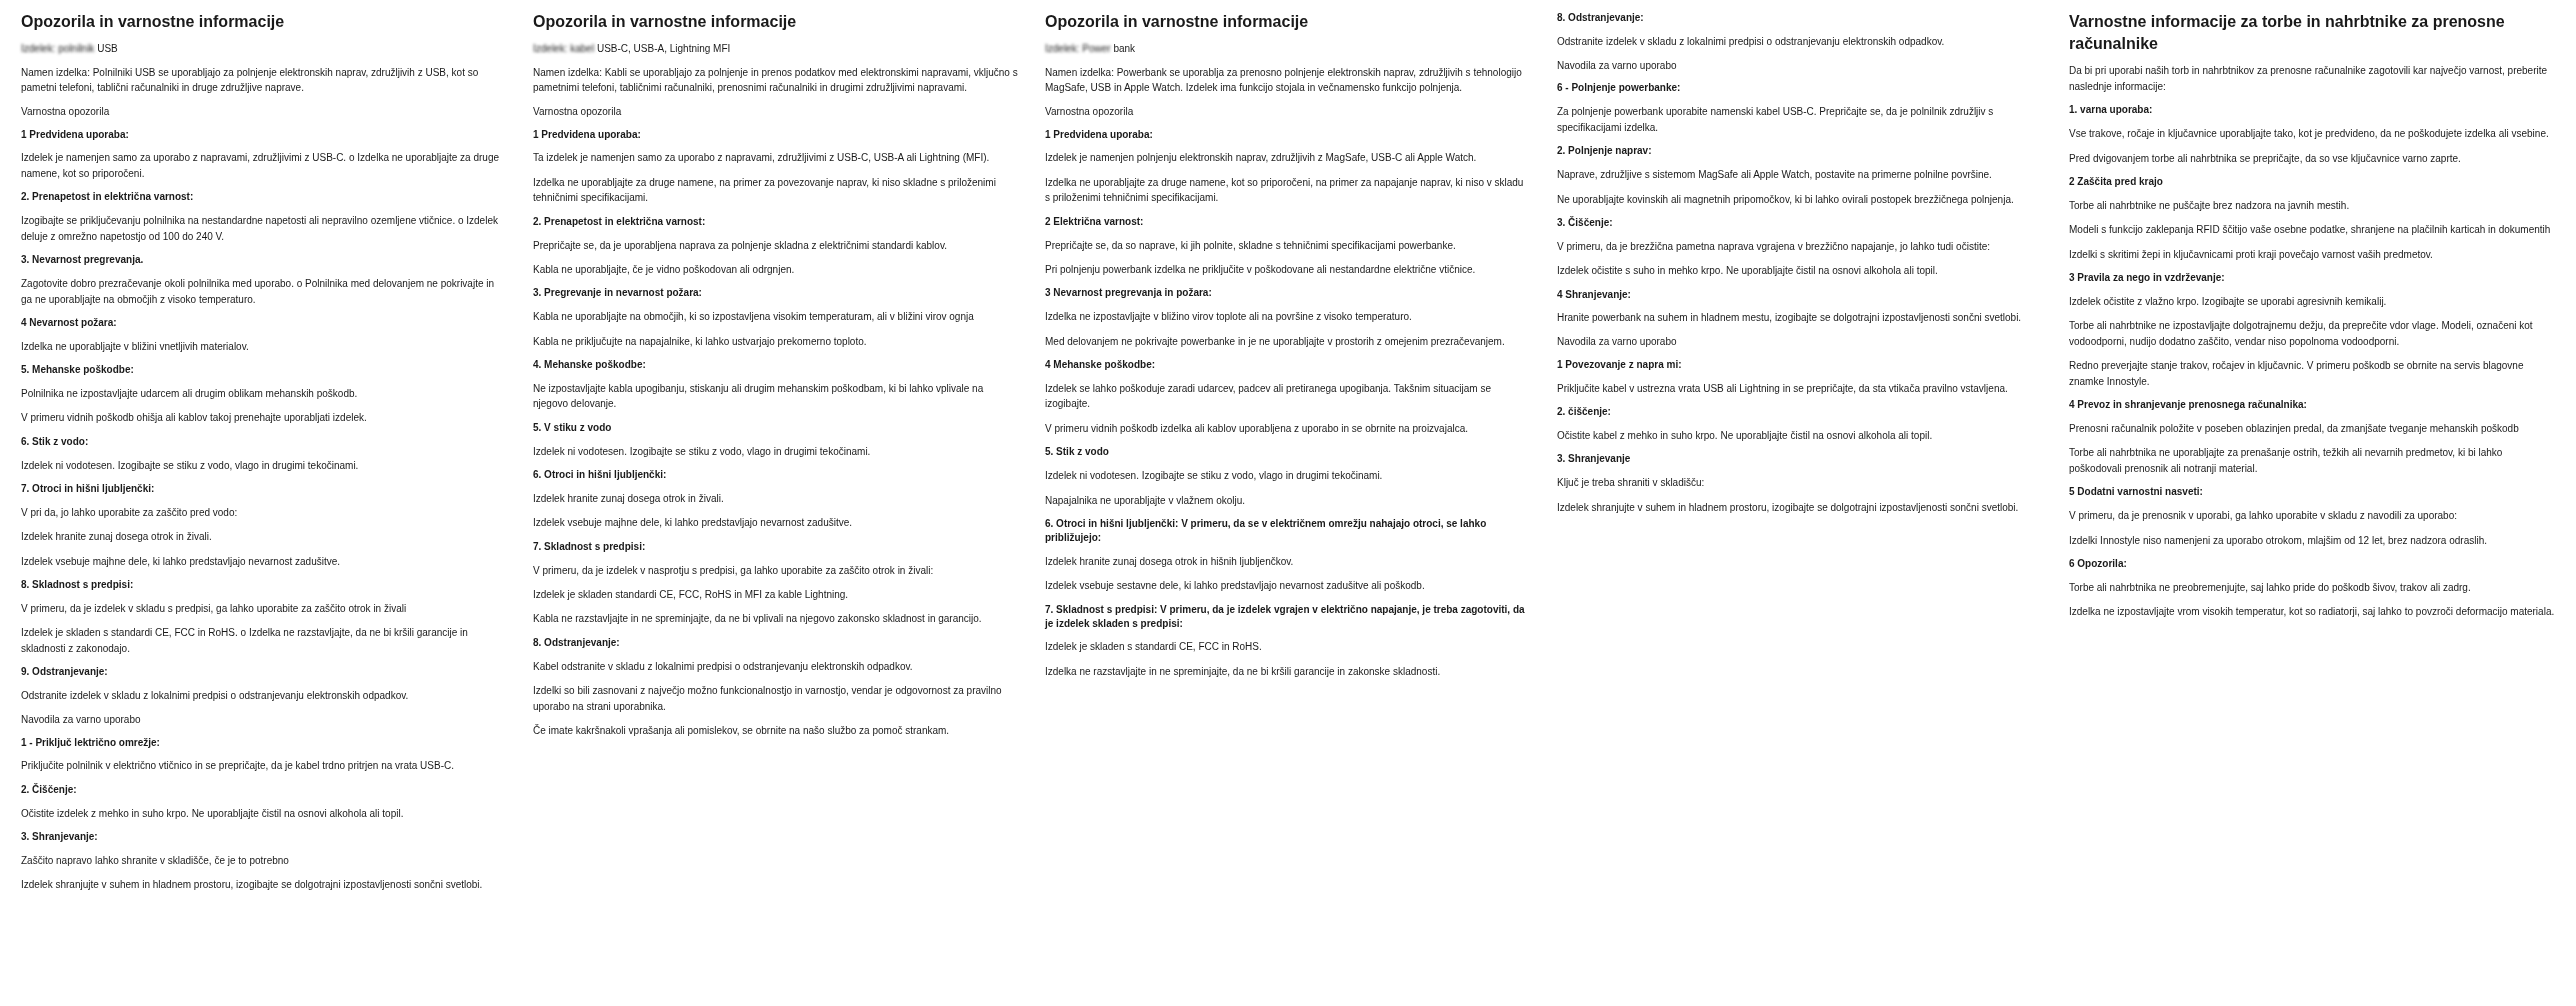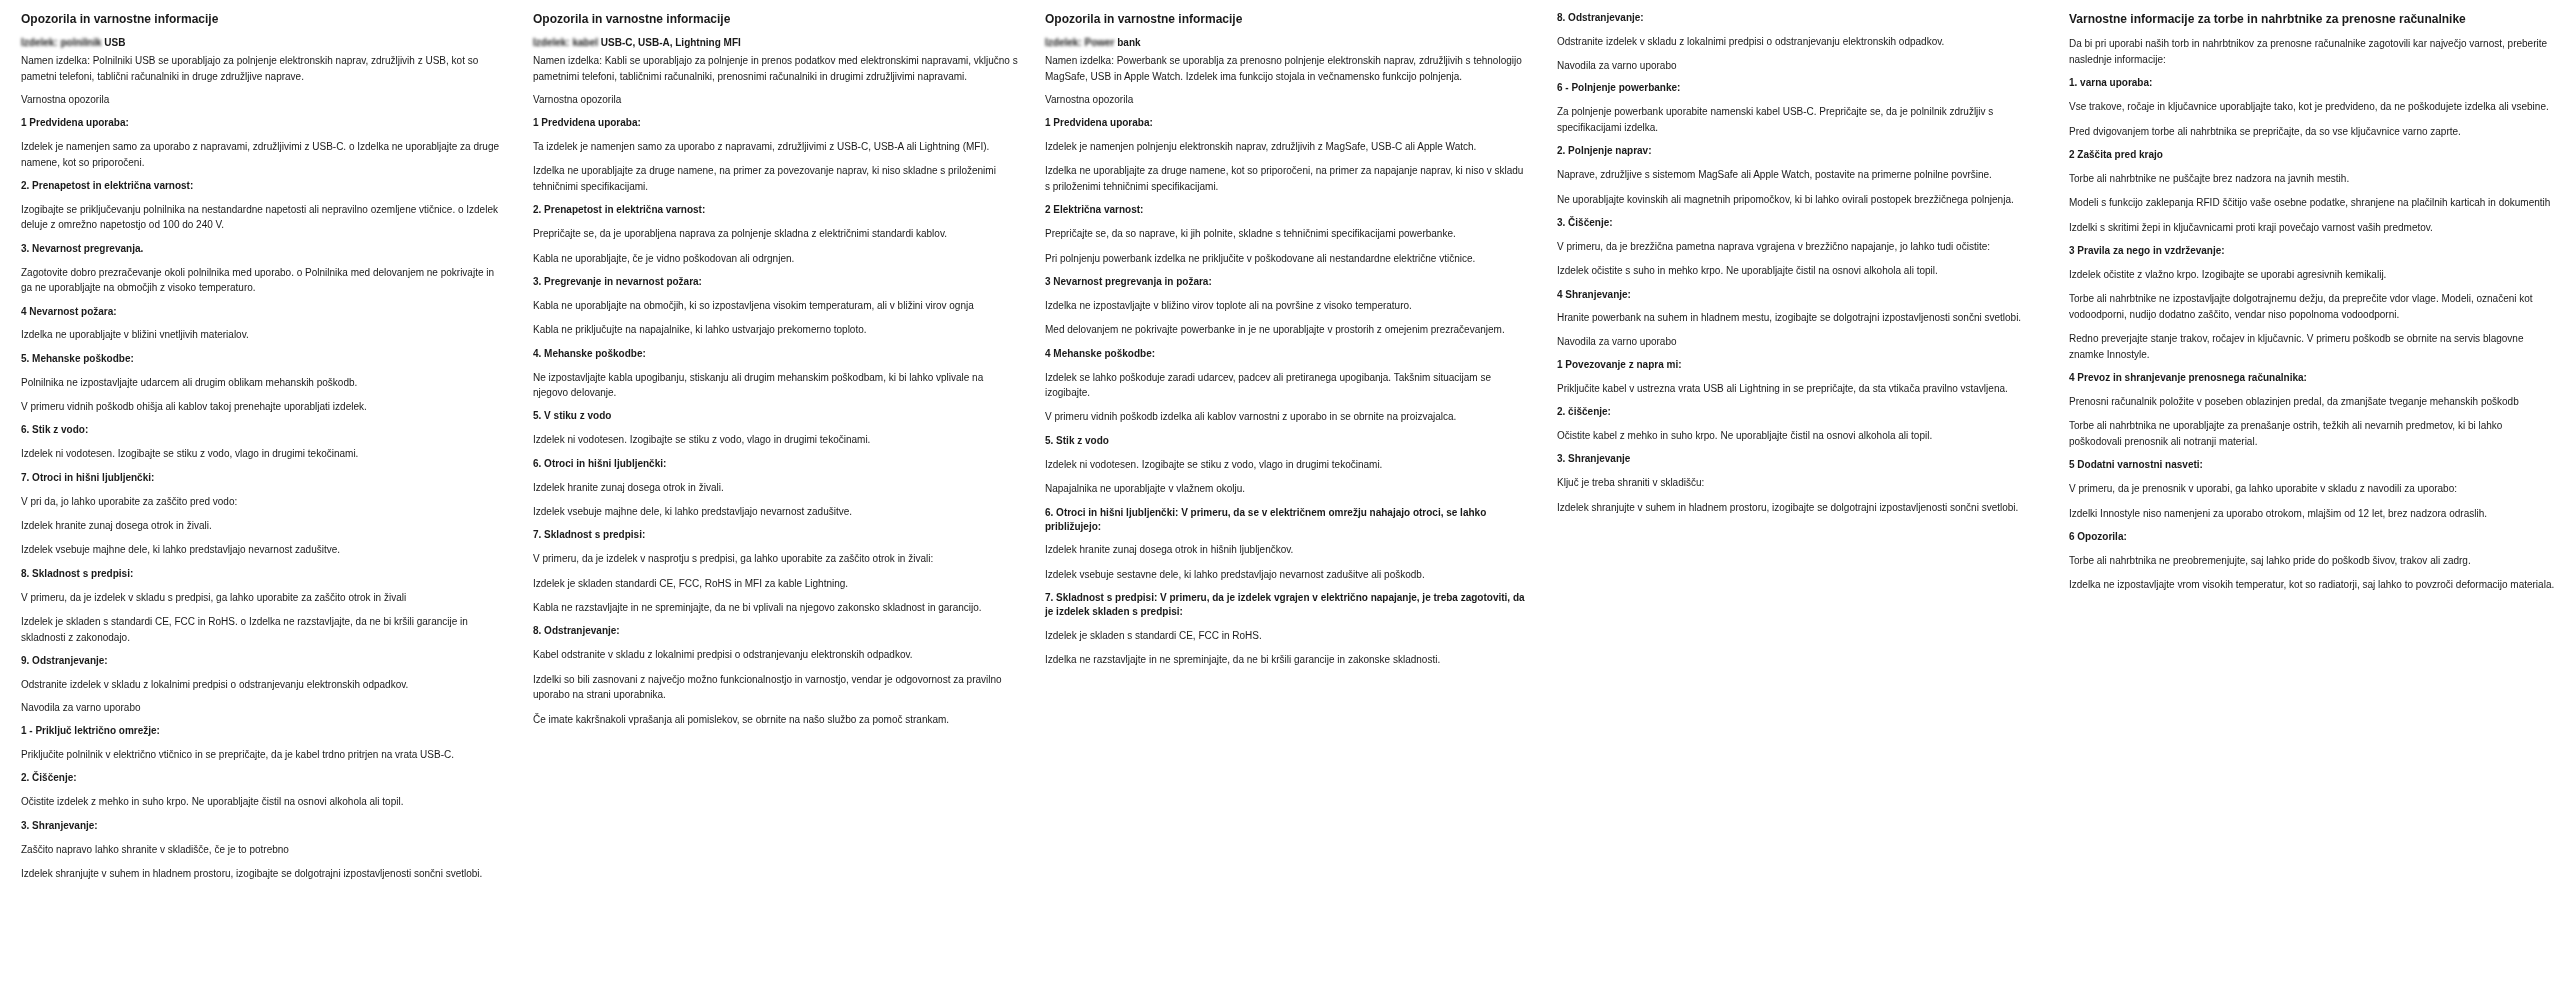--- a/index.html
+++ b/index.html
@@ -31,27 +31,27 @@
     line-height: 1.55;
   }
   .col-1 { width: 515px; }
   .col-2 { width: 515px; }
   .col-3 { width: 515px; }
   .col-4 { width: 515px; }
   .col-5 { width: 515px; }
 
   .doc-title {
     font-weight: bold;
-    font-size: 12px;
+    font-size: 16px;
     margin: 0 0 8.9px 0;
     line-height: 1.35;
   }
   .prod-line {
-    margin: 0 0 3px 0;
-    font-weight: bold;
+    margin: 0 0 9px 0;
+    font-weight: normal;
     font-size: 10px;
     line-height: 1.4;
   }
   .prod-line .blurred {
     filter: blur(1.8px);
     display: inline-block;
   }
   p {
     margin: 0 0 8.9px 0;
   }
@@ -157,21 +157,21 @@
     <p>Izdelek je namenjen polnjenju elektronskih naprav, združljivih z MagSafe, USB-C ali Apple Watch.</p>
     <p>Izdelka ne uporabljajte za druge namene, kot so priporočeni, na primer za napajanje naprav, ki niso v skladu s priloženimi tehničnimi specifikacijami.</p>
     <div class="sub-head">2 Električna varnost:</div>
     <p>Prepričajte se, da so naprave, ki jih polnite, skladne s tehničnimi specifikacijami powerbanke.</p>
     <p>Pri polnjenju powerbank izdelka ne priključite v poškodovane ali nestandardne električne vtičnice.</p>
     <div class="sub-head">3 Nevarnost pregrevanja in požara:</div>
     <p>Izdelka ne izpostavljajte v bližino virov toplote ali na površine z visoko temperaturo.</p>
     <p>Med delovanjem ne pokrivajte powerbanke in je ne uporabljajte v prostorih z omejenim prezračevanjem.</p>
     <div class="sub-head">4 Mehanske poškodbe:</div>
     <p>Izdelek se lahko poškoduje zaradi udarcev, padcev ali pretiranega upogibanja. Takšnim situacijam se izogibajte.</p>
-    <p>V primeru vidnih poškodb izdelka ali kablov varnostni z uporabo in se obrnite na proizvajalca.</p>
+    <p>V primeru vidnih poškodb izdelka ali kablov uporabljena z uporabo in se obrnite na proizvajalca.</p>
     <div class="sub-head">5. Stik z vodo</div>
     <p>Izdelek ni vodotesen. Izogibajte se stiku z vodo, vlago in drugimi tekočinami.</p>
     <p>Napajalnika ne uporabljajte v vlažnem okolju.</p>
     <div class="sub-head">6. Otroci in hišni ljubljenčki: V primeru, da se v električnem omrežju nahajajo otroci, se lahko približujejo:</div>
     <p>Izdelek hranite zunaj dosega otrok in hišnih ljubljenčkov.</p>
     <p>Izdelek vsebuje sestavne dele, ki lahko predstavljajo nevarnost zadušitve ali poškodb.</p>
     <div class="sub-head">7. Skladnost s predpisi: V primeru, da je izdelek vgrajen v električno napajanje, je treba zagotoviti, da je izdelek skladen s predpisi:</div>
     <p>Izdelek je skladen s standardi CE, FCC in RoHS.</p>
     <p>Izdelka ne razstavljajte in ne spreminjajte, da ne bi kršili garancije in zakonske skladnosti.</p>
   </div>

